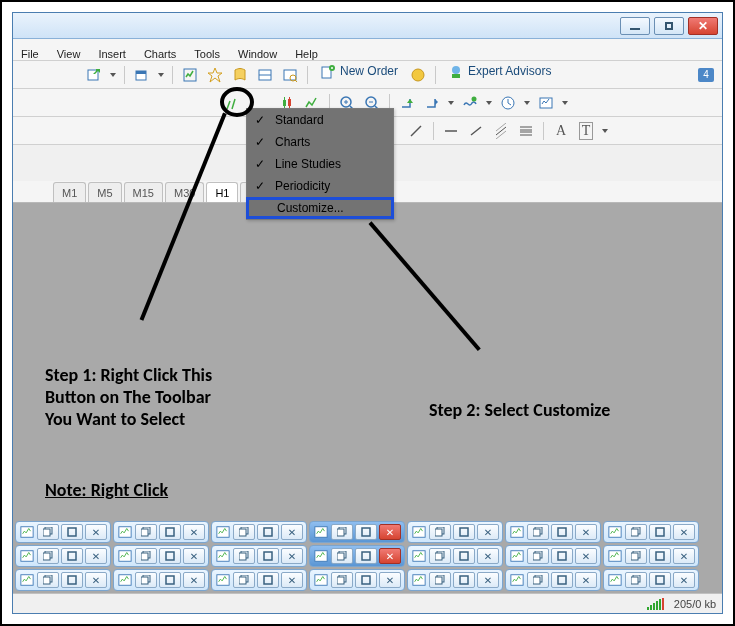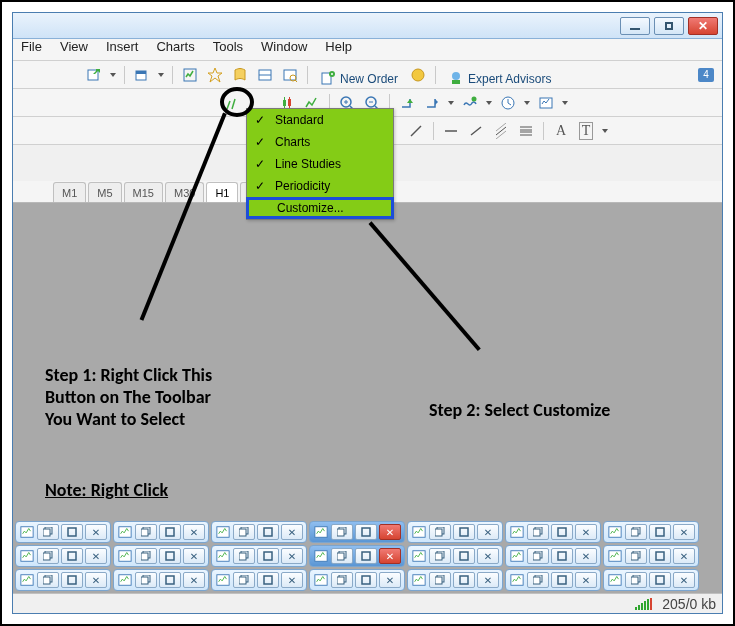--- a/index.html
+++ b/index.html
@@ -7,60 +7,60 @@
   .frame { width:735px; height:626px; border:2px solid #000; background:#fff; position:relative; }
   .inner { position:absolute; left:10px; top:10px; right:10px; bottom:10px; border:1px solid #4a7db0; background:#f0f0f0; display:flex; flex-direction:column;}
   
   .titlebar { height:26px; background:linear-gradient(to bottom,#eaf3fc,#cfe3f7); border-bottom:1px solid #8ab1d8; display:flex; align-items:center; justify-content:flex-end; padding:0 4px; gap:4px;}
   .winbtn { width:30px; height:18px; border:1px solid #6a8fb4; border-radius:2px; background:linear-gradient(to bottom,#f4f9ff,#d4e6f7); display:flex; align-items:center; justify-content:center; font-weight:bold; font-family:Arial; font-size:11px; color:#33556f;}
   .winbtn.close { background:linear-gradient(to bottom,#f07a74,#d64431); color:#fff; border-color:#a13026;}
   .winbtn .sq { width:8px;height:8px;border:2px solid #33556f;}
   .winbtn.close::before{content:'✕'; font-size:12px;}
   .winbtn.min::before{content:'';display:block;width:10px;border-bottom:2px solid #33556f; transform:translateY(3px);}
   
-  .menubar { height:22px; background:#f5f5f5; border-bottom:1px solid #d0d0d0; display:flex; align-items:flex-start; padding:0 8px; gap:18px; font-size:13px;}
+  .menubar { height:22px; background:#f5f5f5; border-bottom:1px solid #d0d0d0; display:flex; align-items:flex-end; padding:0 8px; gap:18px; font-size:11px;}
   .menubar span{ color:#222; }
   
   .toolrow { height:28px; border-bottom:1px solid #d0d0d0; background:#f5f5f5; display:flex; align-items:center; padding:0 4px; gap:3px;}
   .toolrow.first{ padding-left:70px;}
   .toolrow.second{ padding-left:208px;}
   .toolrow.third{ padding-left:242px; position:relative; z-index:1;}
   .sep{ width:1px; height:18px; background:#c9c9c9; margin:0 3px;}
   .tbtn { width:22px; height:22px; border:1px solid transparent; border-radius:2px; display:flex; align-items:center; justify-content:center; position:relative;}
   .tbtn svg{ width:16px; height:16px; }
   .dd { width:10px; height:22px; display:flex; align-items:center; justify-content:center;}
   .dd::before{content:'';border-left:3px solid transparent;border-right:3px solid transparent;border-top:4px solid #555;}
-  .txtbtn { height:22px; padding:0 6px; display:flex; align-items:flex-end; gap:4px; color:#1a4b7a;}
+  .txtbtn { height:22px; padding:0 6px; display:flex; align-items:flex-start; gap:4px; color:#1a4b7a;}
   
   .periodrow { height:22px; background:#f5f5f5; border-bottom:1px solid #b8b8b8; display:flex; align-items:flex-end; padding-left:40px; gap:0;margin-top:36px;}
   .ptab{ height:20px; padding:0 8px; font-size:11px; color:#555; border:1px solid #c0c0c0; border-bottom:none; background:#eee; border-radius:3px 3px 0 0; margin-right:2px; display:flex; align-items:center;}
   .ptab.active{ background:#fff; color:#000; font-weight:400;}
   
   .workspace { flex:1; background:#a9a9a9; position:relative; overflow:hidden;}
   .ann { position:absolute; font-family:"Calibri","Segoe UI",sans-serif; font-size:18px; font-weight:700; color:#000;}
   .note { text-decoration:underline;}
   
-  .ctx { position:absolute; left:244px; top:106px; width:148px; background:#84cc16; border:1px solid #7a7a7a; box-shadow:1px 1px 3px rgba(0,0,0,.2); z-index:30;}
+  .ctx { position:absolute; left:244px; top:106px; width:148px; background:#737373; border:1px solid #7a7a7a; box-shadow:1px 1px 3px rgba(0,0,0,.2); z-index:30;}
   .ctx-item{ height:22px; display:flex; align-items:center; padding-left:28px; position:relative; font-size:12px;}
   .ctx-item.checked::before{ content:'✓'; position:absolute; left:8px; font-size:12px; color:#000;}
   .ctx-item.highlight{ border:3px solid #1d4ed8; margin:0 -1px;}
   
   .circle-ann{ position:absolute; left:218px; top:85px; width:34px; height:30px; border:4px solid #000; border-radius:50%; z-index:40;}
   
   .overlay-svg{ position:absolute; left:0; top:0; width:100%; height:100%; pointer-events:none; z-index:35;}
   
   .childrows { background:#a9a9a9; }
   .childrow { display:flex; gap:2px; margin-bottom:2px; padding:0 2px; overflow:hidden; }
   .childwin { display:flex; align-items:center; background:linear-gradient(to bottom,#eaf5ff,#cfe6fb); border:1px solid #7ba5cf; border-radius:4px; height:22px; padding:0 3px; gap:2px;}
   .childwin.active{ background:linear-gradient(to bottom,#8fbef0,#5a96d4);}
   .childwin.active .cbtn.close{ background:linear-gradient(to bottom,#f07a74,#d64431); color:#fff; border-color:#a13026;}
   .cbtn{ width:22px; height:16px; border:1px solid #8aa9c7; border-radius:2px; background:linear-gradient(to bottom,#fbfdff,#dceaf7); display:flex; align-items:center; justify-content:center; font-size:10px; color:#38607f;}
   .cicon{ width:16px; height:16px; display:flex; align-items:center; justify-content:center;}
   
-  .statusbar{ height:20px; background:#f0f0f0; border-top:1px solid #c0c0c0; display:flex; align-items:center; justify-content:flex-end; padding:0 6px; gap:10px; font-size:14px; color:#444;}
+  .statusbar{ height:20px; background:#f0f0f0; border-top:1px solid #c0c0c0; display:flex; align-items:center; justify-content:flex-end; padding:0 6px; gap:10px; font-size:11px; color:#444;}
   .bars{ display:flex; align-items:flex-end; gap:1px; height:12px;}
   .bars span{ width:2px; background:#2fa62f;}
   .badge{ position:absolute; right:8px; width:16px; height:14px; background:#4c87c7; color:#fff; font-size:10px; border-radius:2px; display:flex; align-items:center; justify-content:center;}
 </style>
 </head>
 <body>
 
 <div class="frame">
  <div class="inner">
 

